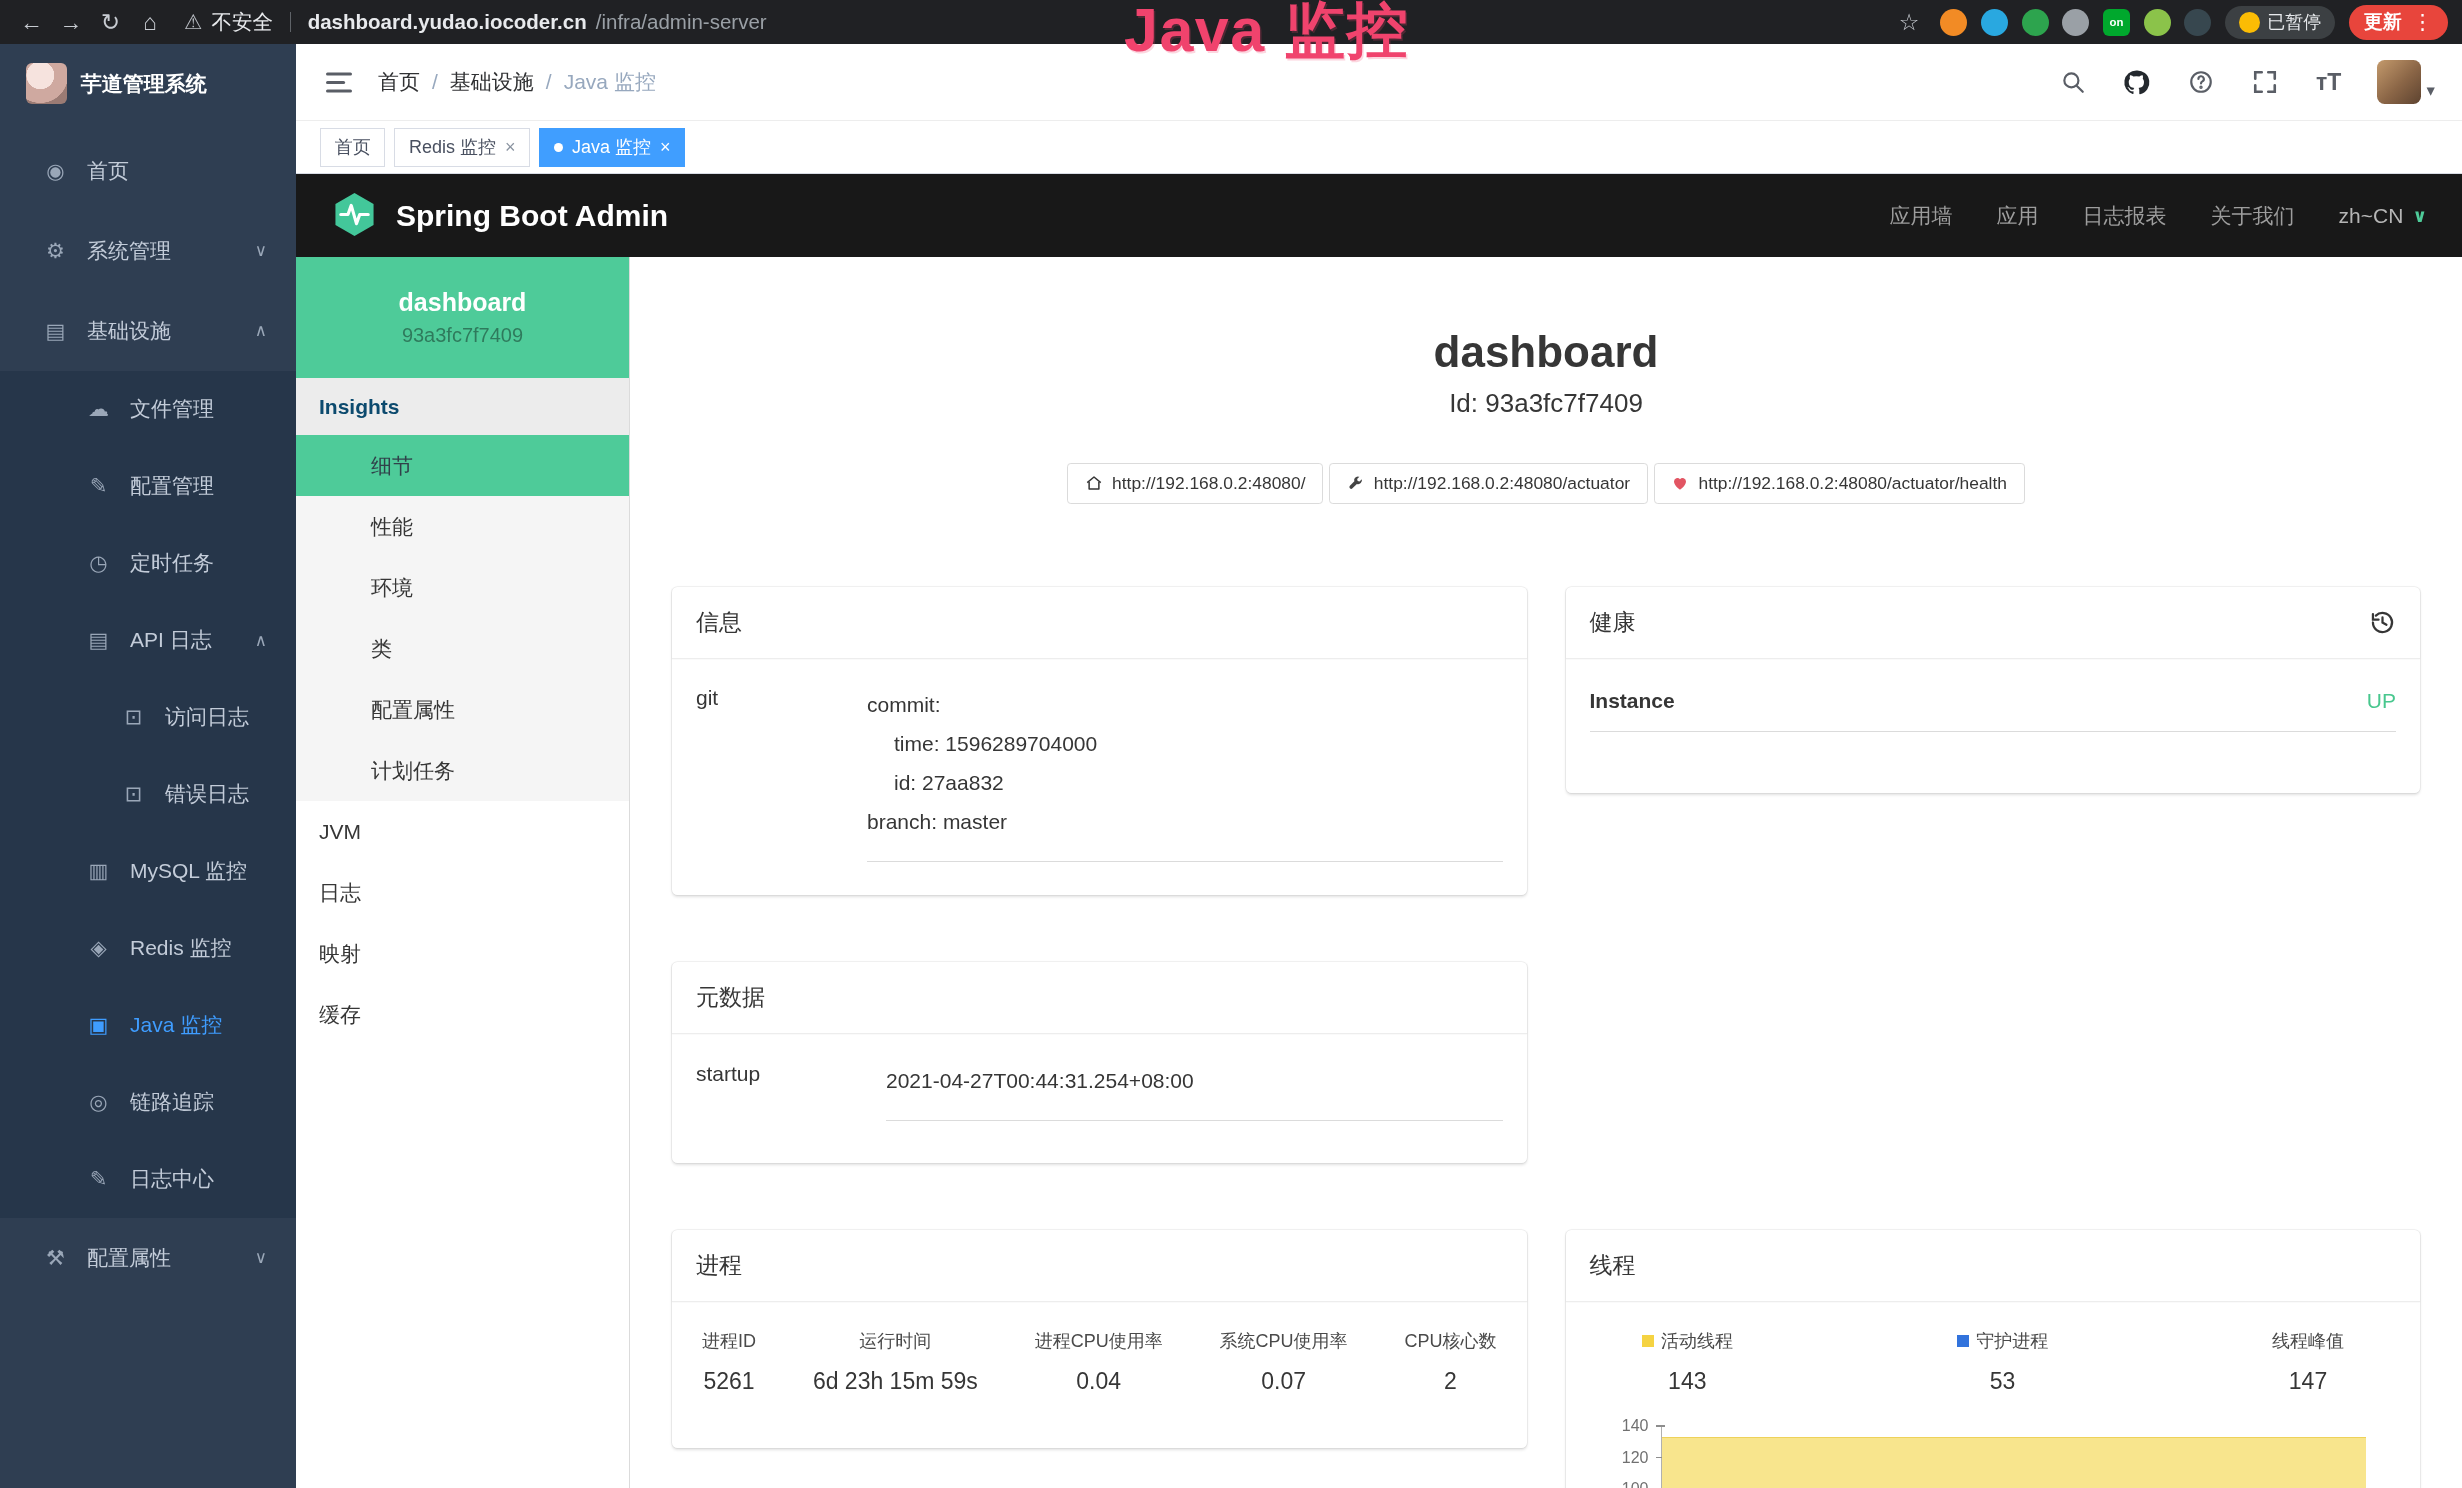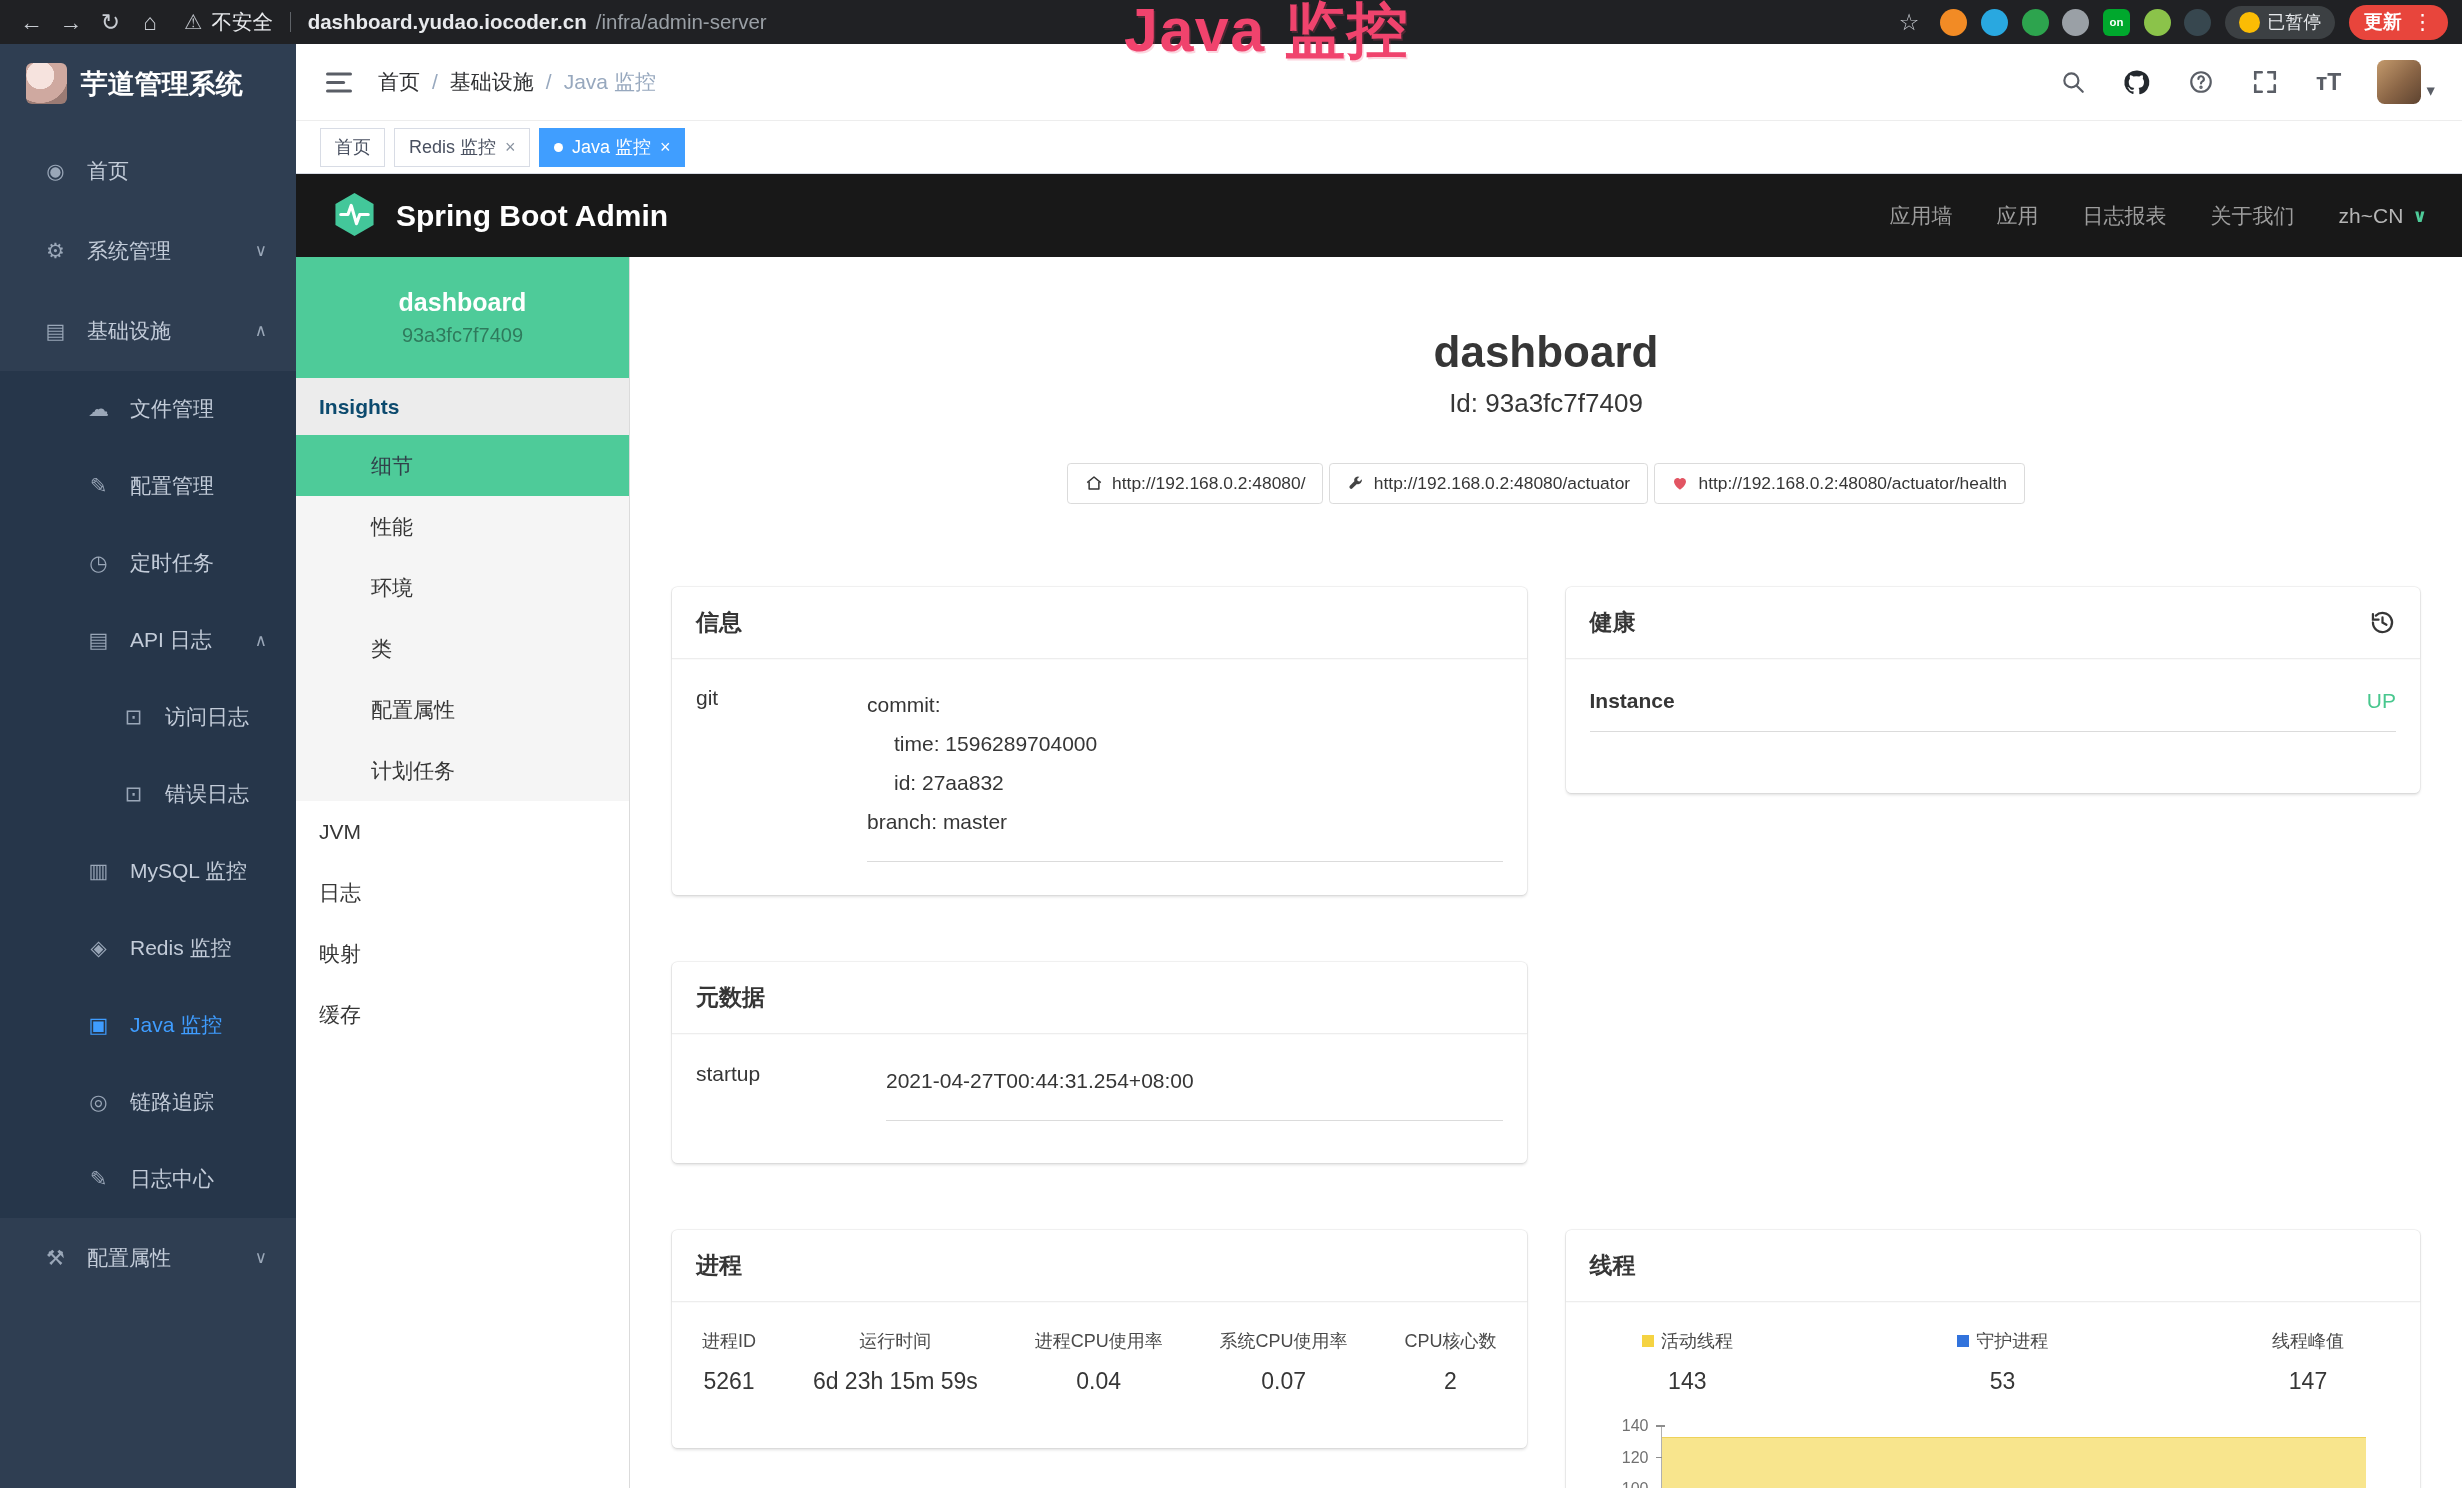--- a/index.html
+++ b/index.html
@@ -21,21 +21,21 @@
   .e1{background:#f28b25}.e2{background:#29a8e0}.e3{background:#2da44e}.e4{background:#9aa0a6}
   .e5{background:#00a82d;font-size:11.4px}.e6{background:#8bc34a}.e7{background:#37474f}
   .paused-pill{background:#3c4043;border-radius:18px;height:33px;padding:0 13.7px;display:flex;align-items:center;gap:7.6px;font-size:18px;color:#e8eaed}
   .smiley{width:21px;height:21px;border-radius:50%;background:#fbbc04;position:relative}
   .update-pill{background:#e8453c;border-radius:18px;height:35px;padding:0 15px;display:flex;align-items:center;gap:10.6px;font-size:19px;color:#fff;font-weight:700}
   .kebab{font-size:21px;font-weight:400}
 
   
   .app-row{display:flex;height:1445px}
   .app-sidebar{width:296px;flex:none;background:#2f3e52;display:flex;flex-direction:column;overflow:hidden}
-  .logo-row{height:79px;display:flex;align-items:center;gap:13.7px;padding-left:26px;color:#fff;font-size:27px;font-weight:700}
+  .logo-row{height:79px;display:flex;align-items:center;gap:13.7px;padding-left:26px;color:#fff;font-size:21px;font-weight:700}
   .logo-avatar{width:41px;height:41px;border-radius:6px;background:radial-gradient(circle at 35% 30%,#f6e3de 0 35%,#cfa9a0 36% 70%,#9b7b74 71%)}
   .menu{flex:1;padding-top:7.6px}
   .s-item{position:relative;height:80px;display:flex;align-items:center;font-size:21px;color:#c3ccd9;padding-left:42px;gap:18px;cursor:pointer}
   .s-item.sub{background:#26364a;height:77px;padding-left:85px}
   .s-item.sub2{padding-left:120px}
   .s-ic{width:27px;text-align:center;font-size:21px;color:#9aa7b8}
   .s-arrow{position:absolute;right:29px;font-size:16.7px;color:#9aa7b8}
   .s-item.active{color:#3f9dff}
   .s-item.active .s-ic{color:#3f9dff}
 
@@ -83,21 +83,21 @@
   .sba-item.active{background:#4ecb99;color:#30414a}
 
   .sba-main{flex:1;overflow:hidden;padding:0 42px}
   .pg-title{margin-top:70px;text-align:center;font-size:44px;font-weight:600;color:#363636}
   .pg-sub{margin-top:10.6px;text-align:center;font-size:26px;color:#363636}
   .links{margin-top:44px;display:flex;justify-content:center;gap:6px}
   .lnk{display:flex;align-items:center;gap:9px;border:0.8px solid #dbdbdb;border-radius:3.8px;padding:9px 16.7px;font-size:17.4px;color:#363636;background:#fff;cursor:pointer}
 
   .grid{margin-top:83px;display:grid;grid-template-columns:1fr 1fr;column-gap:39px;row-gap:67px;align-items:start}
   .card{background:#fff;border-radius:5.3px;box-shadow:0 1.5px 3px rgba(10,10,10,.12),0 0 0 0.8px rgba(10,10,10,.06)}
-  .card-h{display:flex;align-items:center;padding:20px 24px;font-size:23px;font-weight:700;color:#363636;border-bottom:0.8px solid #ededed;box-shadow:0 0.8px 1.5px rgba(10,10,10,.06)}
+  .card-h{display:flex;align-items:center;padding:20px 24px;font-size:23px;font-weight:400;color:#363636;border-bottom:0.8px solid #ededed;box-shadow:0 0.8px 1.5px rgba(10,10,10,.06)}
   .card-b{padding:26px 24px 33px}
   .kv{display:flex}
   .kv-key{width:171px;font-size:21px;color:#363636;padding-top:1.5px}
   .kv-val{flex:1;font-size:21px;color:#363636;line-height:39px;border-bottom:0.8px solid #dbdbdb;padding-bottom:20px}
   .kv-val .ind{padding-left:27px}
   .hist{margin-left:auto;cursor:pointer;display:flex;align-items:center}
   .card-b.health{padding:30px 24px 61px}
   .hrow{display:flex;align-items:center;justify-content:space-between;border-bottom:0.8px solid #dbdbdb;padding-bottom:18px}
   .hlabel{font-size:21px;font-weight:700;color:#363636}
   .hstatus{font-size:21px;font-weight:400;color:#48c78e}

